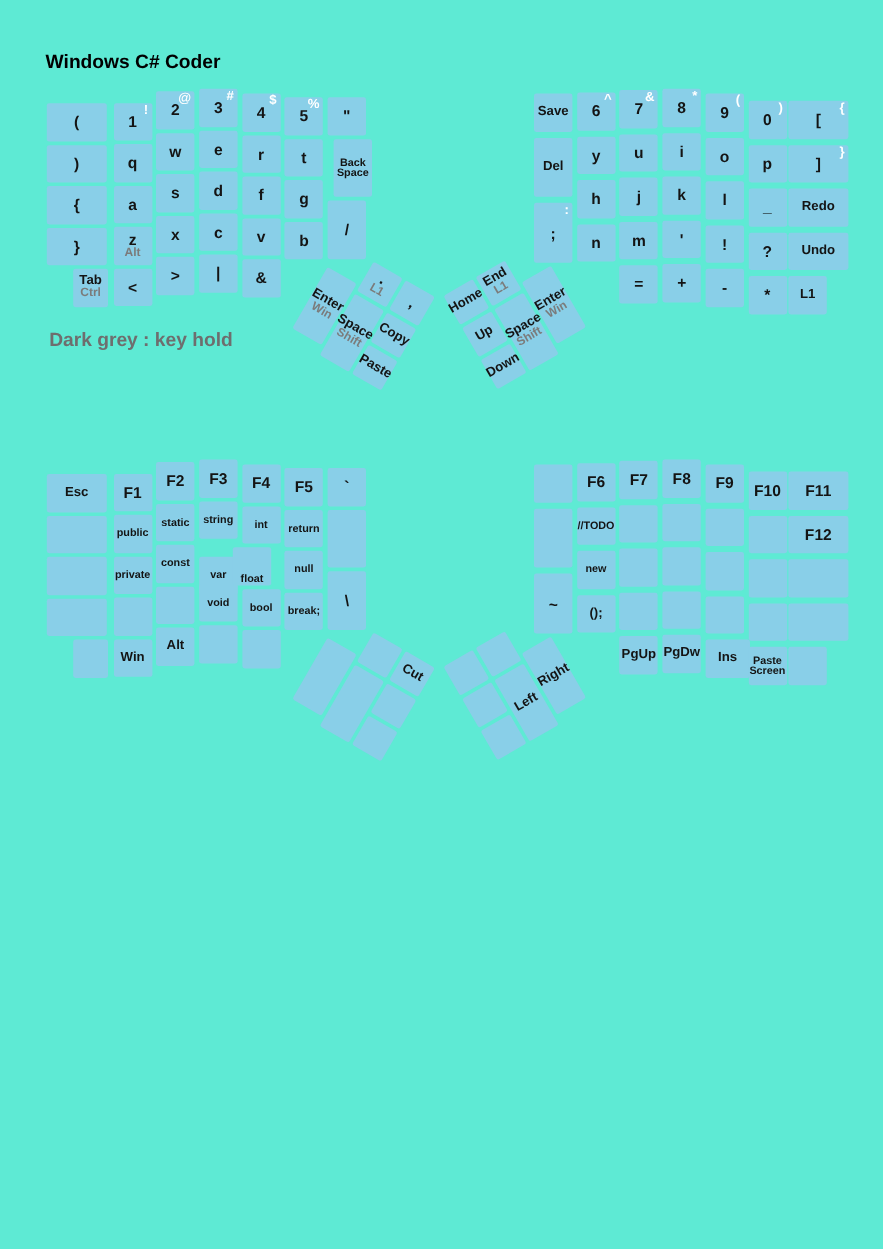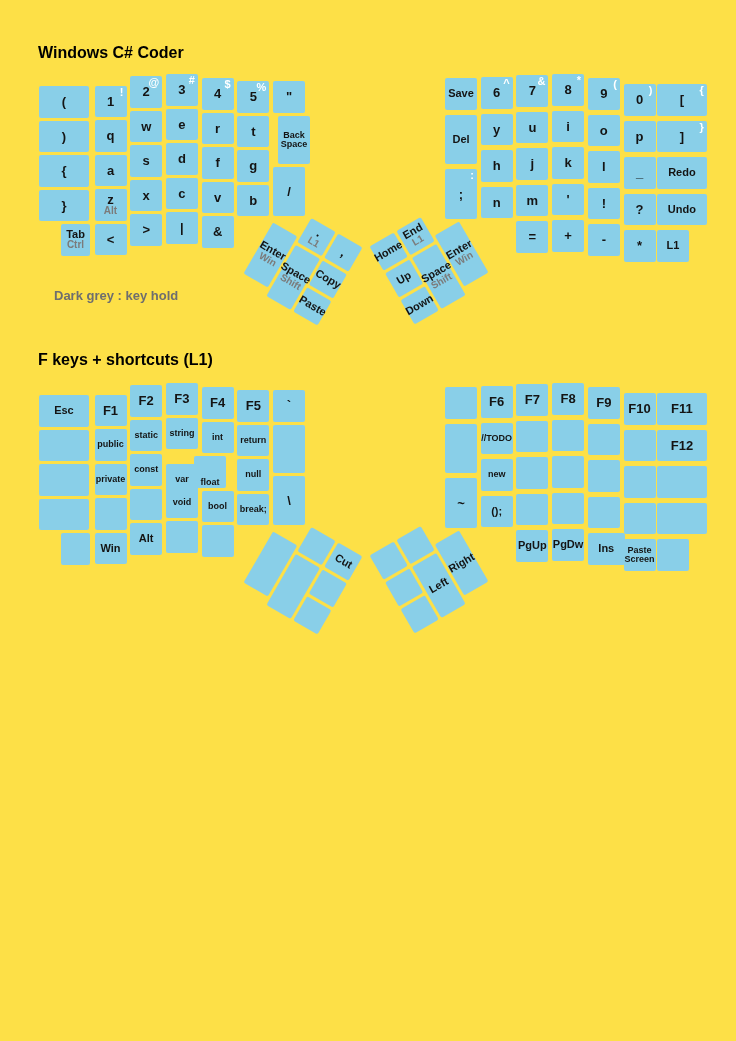--- a/index.html
+++ b/index.html
@@ -1,37 +1,36 @@
 <!DOCTYPE html>
 <html style="--key: #89CFE8; --tap: #141414; --hold: #7b7b7b; --shifted: #ffffff;"><head>
 <meta charset="utf-8">
 <style>
   html,body{margin:0;padding:0;background:#fff;}
-  #page{position:relative;width:736px;height:1041px;background:#fde047;overflow:hidden;
+  #page{position:relative;width:736px;height:1041px;background:#5eead4;overflow:hidden;
         font-family:"Liberation Sans",sans-serif;font-weight:bold;}
   .title{position:absolute;left:38px;margin:0;font-size:16px;color:#000;letter-spacing:0;}
-  .note{position:absolute;left:38px;margin:16px;font-size:13px;color:#6e6e6e;text-align:right;}
+  .note{position:absolute;left:38px;margin:3px;font-size:16px;color:#6e6e6e;text-align:right;}
   .layer{position:absolute;left:0;top:0;width:736px;height:1041px;pointer-events:none;}
   .key{position:absolute;background:var(--key,#89CFE8);border-radius:2px;
        display:flex;flex-direction:column;align-items:center;justify-content:center;
        color:var(--tap,#141414);box-sizing:border-box;}
   .tap{font-size:13px;line-height:1.02;text-align:center;white-space:pre-wrap;}
   .tap.m{font-size:11px;}
   .tap.s{font-size:9px;}
   .hold{font-size:10px;line-height:1.05;color:var(--hold,#7b7b7b);text-align:center;}
   .shift{position:absolute;top:0px;right:3px;font-size:11px;line-height:1.2;color:var(--shifted,#fff);}
   .cluster{position:absolute;width:90px;height:90px;}
 </style>
 </head>
 <body>
 
 <div id="page">
   <h1 class="title" style="top:44px;">Windows C# Coder</h1>
   <p class="note" style="top:272px;">Dark grey : key hold</p>
-  <h1 class="title" style="top:351px;">F keys + shortcuts (L1)</h1>
   <div class="layer">
       <div class="key" style="left: 39px; top: 86px; width: 49.85px; height: 31.5px;">
         <span class="tap">(</span>
       </div>
       <div class="key" style="left: 39px; top: 120.5px; width: 49.85px; height: 31.5px;">
         <span class="tap">)</span>
       </div>
       <div class="key" style="left: 39px; top: 155px; width: 49.85px; height: 31.5px;">
         <span class="tap">{</span>
       </div>

